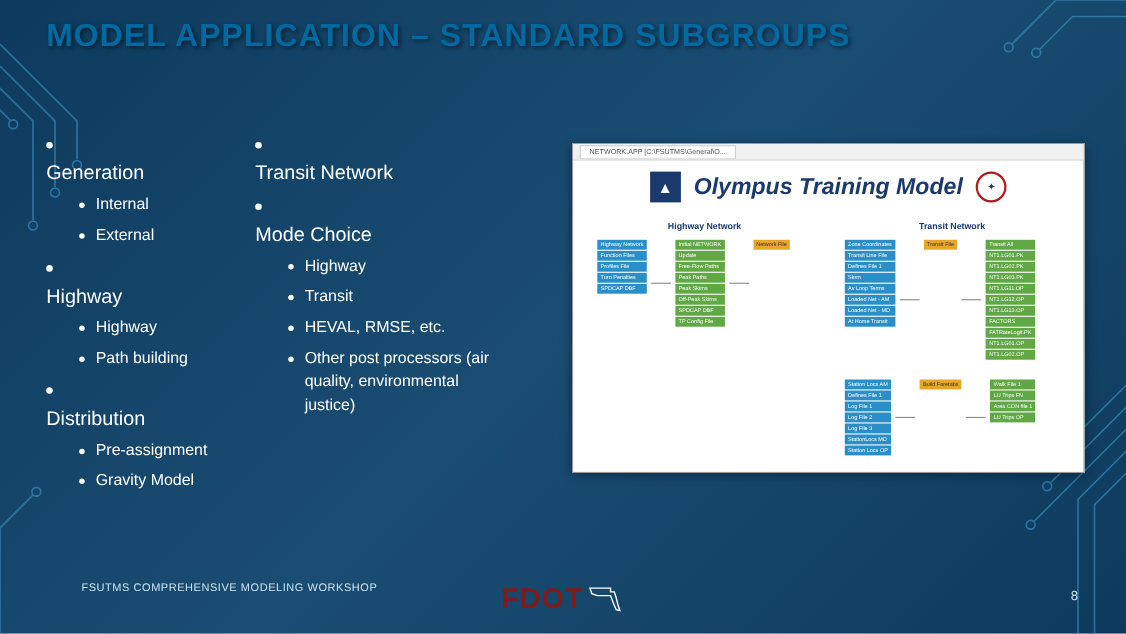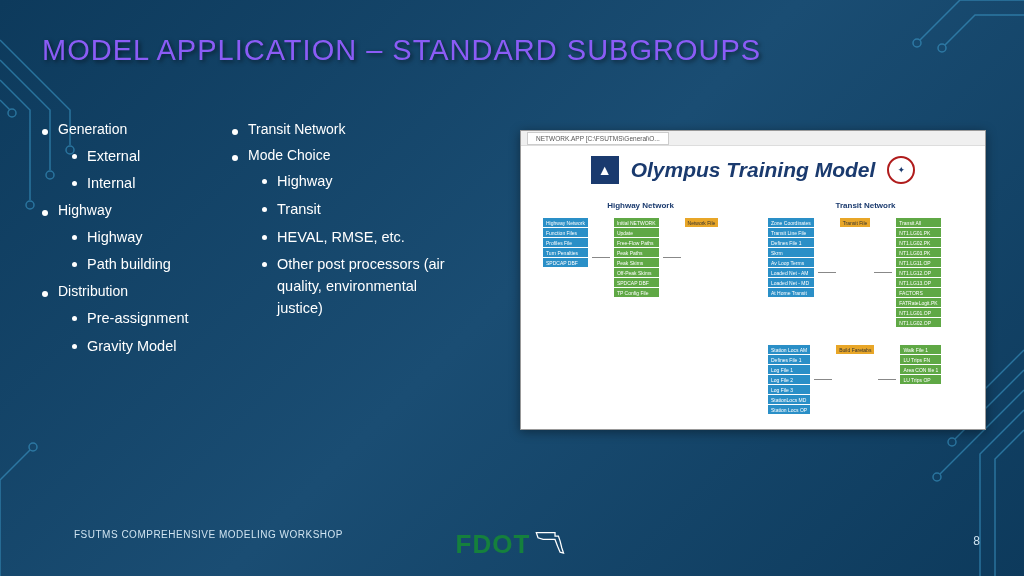--- a/index.html
+++ b/index.html
@@ -13,44 +13,45 @@
       overflow: hidden;
     }
     .circuit-overlay {
       position: absolute;
       inset: 0;
       pointer-events: none;
     }
     .circuit-overlay svg { width: 100%; height: 100%; }
     .slide-title {
       position: absolute;
-      top: 34px;
+      top: 17px;
       left: 42px;
       font-size: 29px;
-      font-weight: 400;
+      font-weight: 700;
       letter-spacing: 1px;
-      color: #8b5cf6;
+      color: #0369a1;
       text-shadow: 2px 2px 4px rgba(0,0,0,0.5);
     }
     .content-area {
       position: absolute;
       top: 120px;
       left: 42px;
       display: flex;
       gap: 20px;
     }
     .col { min-width: 170px; }
     .bullet-l1 {
       display: flex;
       align-items: flex-start;
       gap: 10px;
-      font-size: 14px;
+      font-size: 18px;
       font-weight: 400;
       margin-bottom: 6px;
       line-height: 1.4;
+      flex-direction: column;
     }
     .bullet-l1 .dot {
       width: 6px; height: 6px;
       border-radius: 50%;
       background: #fff;
       flex-shrink: 0;
       margin-top: 9px;
     }
     .bullet-l2 {
       display: flex;
@@ -166,25 +167,25 @@
       right: 44px;
       font-size: 12px;
       color: #cfe3f0;
     }
     .fdot-logo {
       position: absolute;
       bottom: 16px;
       left: 50%;
       transform: translateX(-50%);
       display: flex;
-      align-items: center;
+      align-items: flex-end;
       gap: 4px;
       font-weight: 700;
       font-size: 26px;
-      color: #15803d;
+      color: #7f1d1d;
       letter-spacing: 1px;
     }
     .florida-outline {
       width: 34px; height: 26px;
       position: relative;
       top: -3px;
     }
   </style>
 </head>
 <body>
@@ -221,25 +222,25 @@
 <h1 class="slide-title">MODEL APPLICATION – STANDARD SUBGROUPS</h1>
 
 <div class="content-area">
   <div class="col" id="col1">
       <div class="bullet-l1">
         <span class="dot"></span>
         <span class="txt">Generation</span>
       </div>
       <div class="bullet-l2">
         <span class="dot"></span>
+        <span class="txt">Internal</span>
+      </div>
+      <div class="bullet-l2">
+        <span class="dot"></span>
         <span class="txt">External</span>
-      </div>
-      <div class="bullet-l2">
-        <span class="dot"></span>
-        <span class="txt">Internal</span>
       </div>
       <div class="bullet-l1">
         <span class="dot"></span>
         <span class="txt">Highway</span>
       </div>
       <div class="bullet-l2">
         <span class="dot"></span>
         <span class="txt">Highway</span>
       </div>
       <div class="bullet-l2">

